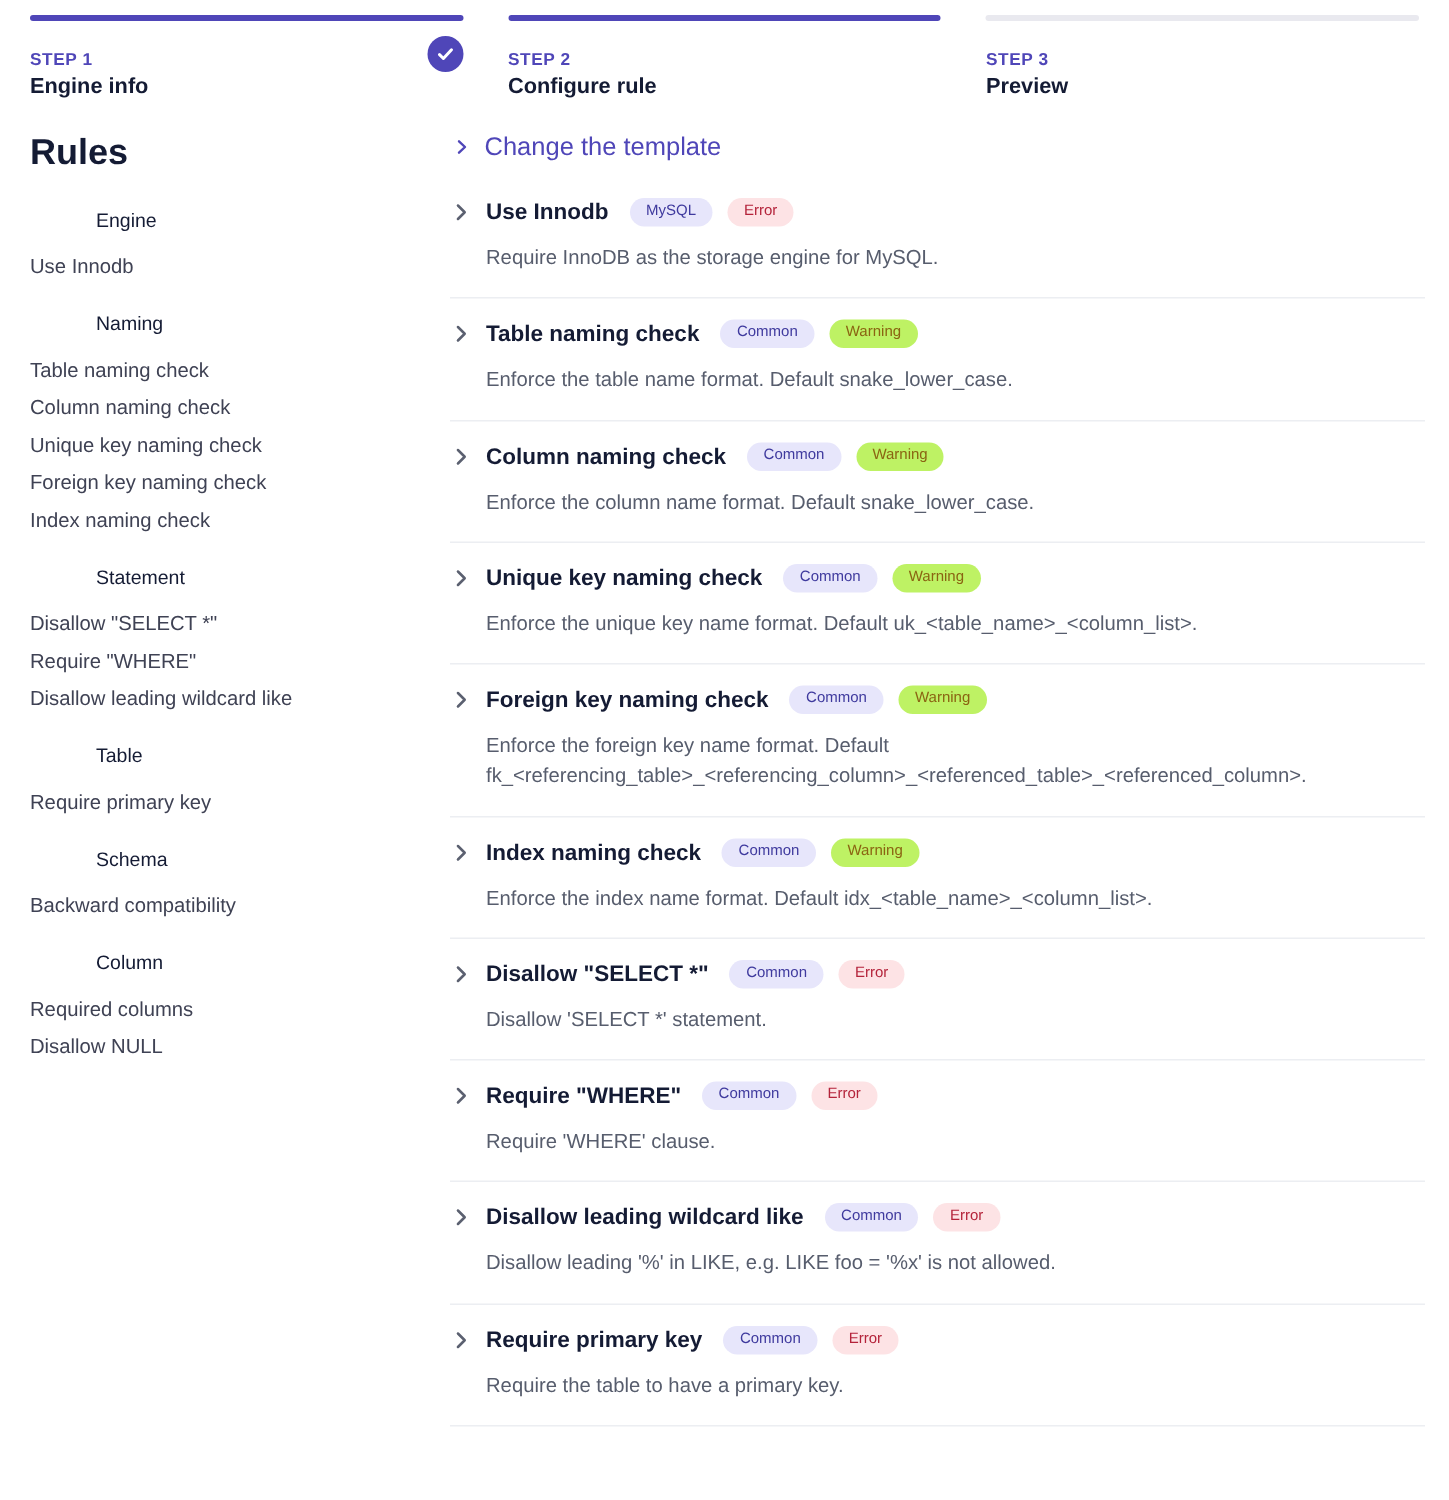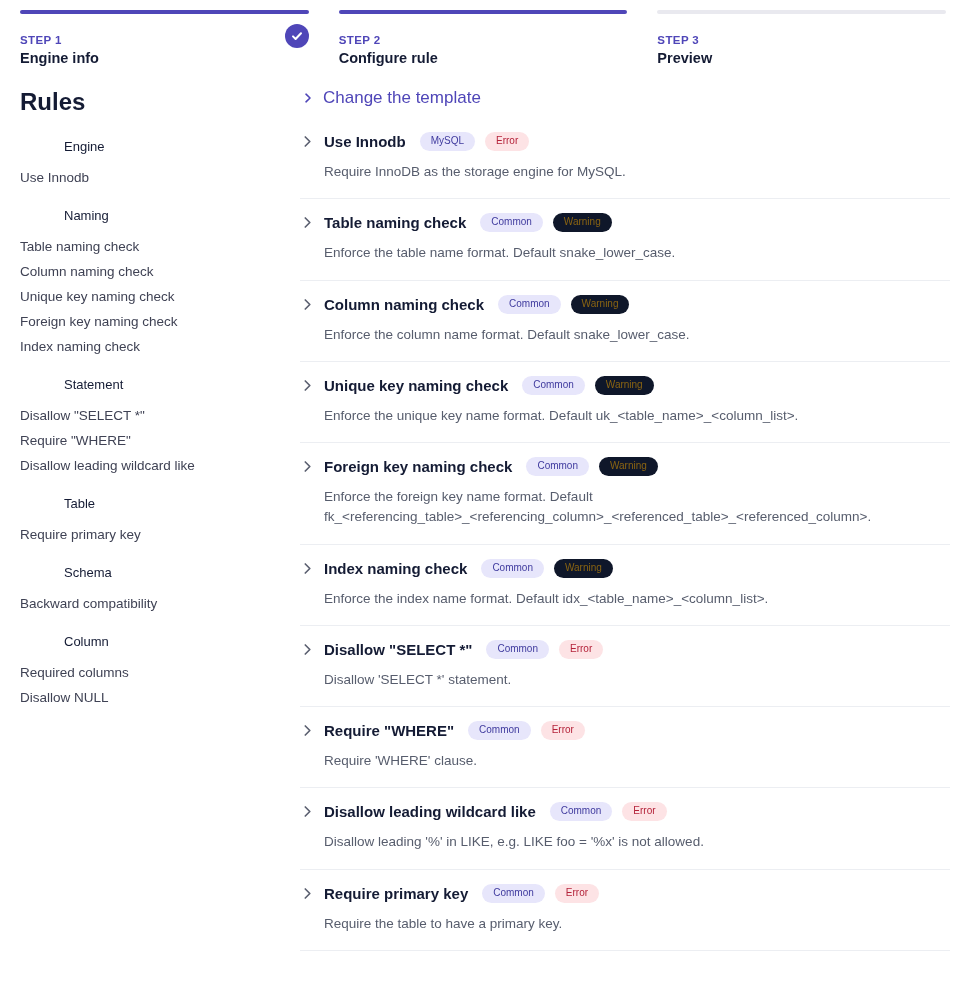--- a/index.html
+++ b/index.html
@@ -152,21 +152,21 @@
     font-size: 10px;
     border-radius: 11px;
     padding: 3px 11px 4px 11px;
     font-weight: normal;
     white-space: nowrap;
     line-height: 1.2;
   }
   .badge.engine { background: #e7e6fb; color: #3f3a9e; }
   .badge.common { background: #e7e6fb; color: #3f3a9e; }
   .badge.error  { background: #fde3e5; color: #b4233a; }
-  .badge.warning{ background: #0f172a; color: #8a6412; }
+  .badge.warning{ background: #bef264; color: #8a6412; }
   .rule-desc {
     font-size: 13.5px;
     color: #575d6d;
     margin: 11px 0 0 24px;
     line-height: 1.5;
     max-width: 620px;
   }
 </style>
 </head>
 <body>

